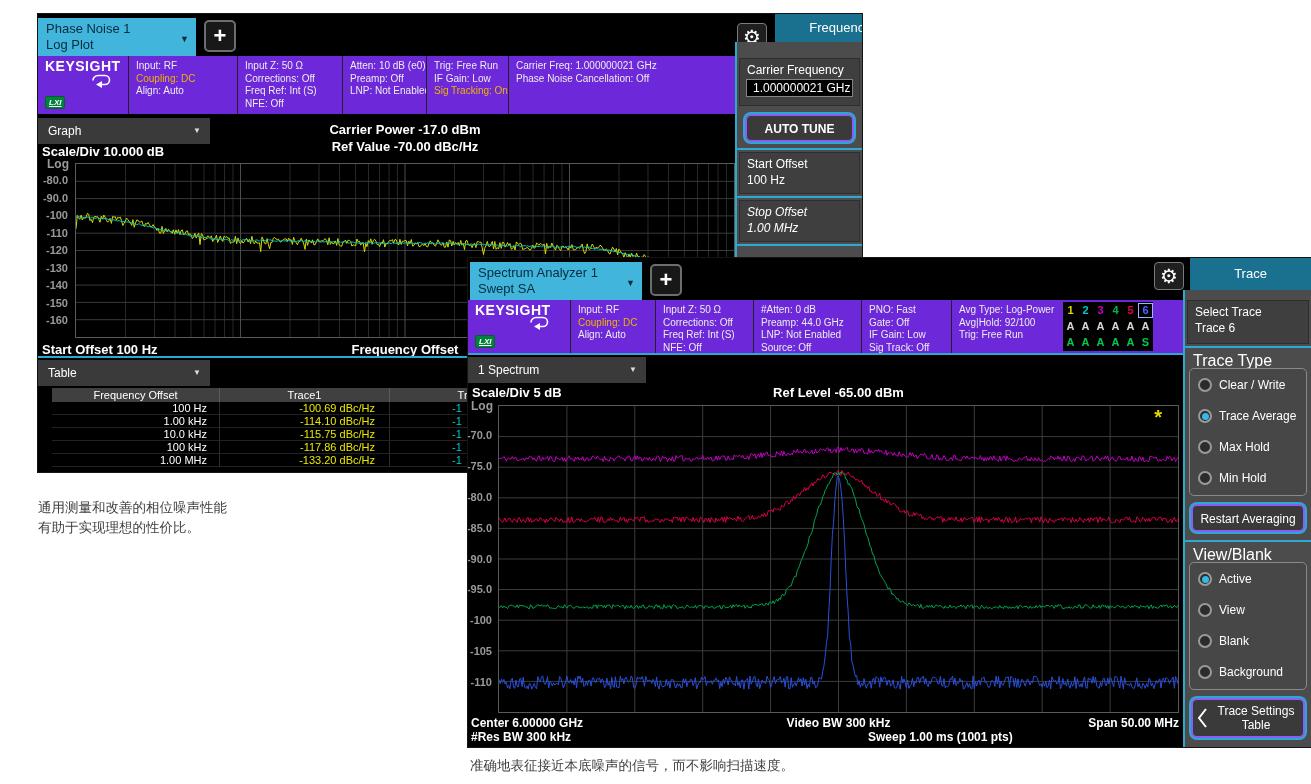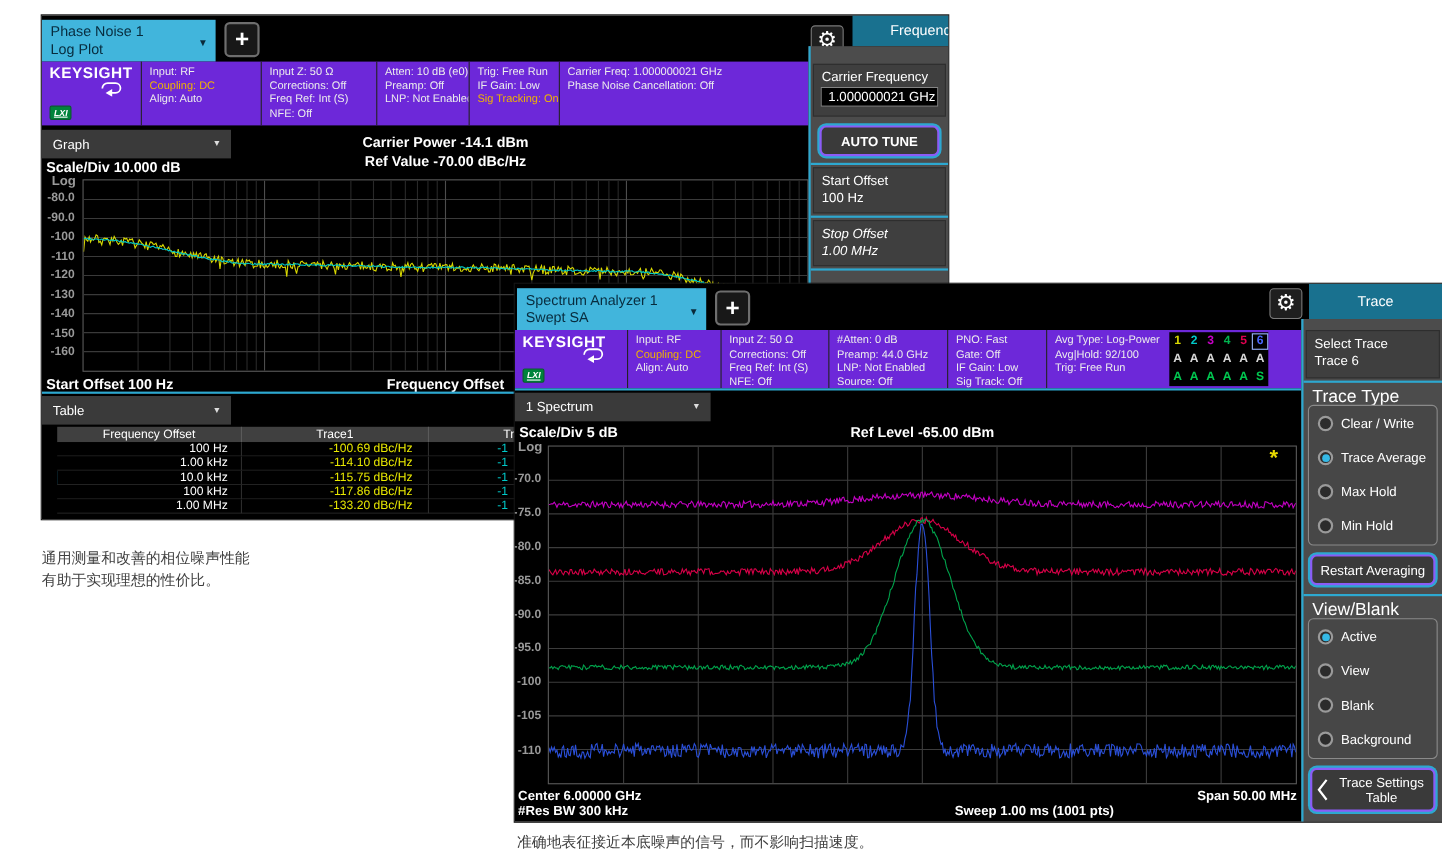--- a/index.html
+++ b/index.html
@@ -111,21 +111,21 @@
       </div>
       <div class="scol" style="left:470px;width:227px;">
         <span>Carrier Freq: 1.000000021 GHz</span>
           <span>Phase Noise Cancellation: Off</span>
       </div>
     </div>
 
     <div class="abs vdrop" style="left:0;top:104px;width:172px;height:26px;">
       <span>Graph</span><span class="caret" style="line-height:26px;">▼</span>
     </div>
-    <div class="abs bld" style="left:37px;top:108px;width:660px;text-align:center;">Carrier Power -14.1 dBm</div>
+    <div class="abs bld" style="left:37px;top:108px;width:660px;text-align:center;">Carrier Power -17.0 dBm</div>
     <div class="abs bld" style="left:37px;top:125px;width:660px;text-align:center;">Ref Value -70.00 dBc/Hz</div>
     <div class="abs bld" style="left:4px;top:130px;">Scale/Div 10.000 dB</div>
     <div class="abs loglbl" style="left:9px;top:143px;">Log</div>
 
     <div class="abs ticks" style="left:0;top:160px;width:34px;height:152px;">
       <span>-80.0</span>
         <span>-90.0</span>
         <span>-100</span>
       <span>-110</span>
         <span>-120</span>
@@ -362,20 +362,21 @@
           <polyline points="0.0,52.6 1.2,52.4 2.4,52.0 3.6,52.1 4.9,50.5 6.1,52.4 7.3,55.2 8.5,52.4 9.7,52.0 10.9,52.9 12.1,52.8 13.3,50.5 14.6,53.1 15.8,51.6 17.0,51.5 18.2,54.7 19.4,54.6 20.6,54.0 21.8,53.3 23.0,53.4 24.2,52.1 25.5,54.9 26.7,52.0 27.9,52.2 29.1,53.1 30.3,50.5 31.5,50.8 32.7,51.0 34.0,53.7 35.2,51.9 36.4,54.2 37.6,55.3 38.8,51.2 40.0,49.7 41.2,53.9 42.4,54.8 43.7,51.1 44.9,53.6 46.1,52.3 47.3,52.2 48.5,50.5 49.7,54.8 50.9,50.5 52.1,50.7 53.3,53.3 54.6,55.5 55.8,55.2 57.0,50.5 58.2,52.6 59.4,52.5 60.6,54.0 61.8,52.6 63.0,51.2 64.3,55.1 65.5,51.8 66.7,55.4 67.9,53.0 69.1,51.8 70.3,49.7 71.5,53.1 72.8,52.8 74.0,53.5 75.2,55.4 76.4,51.2 77.6,53.1 78.8,51.0 80.0,53.9 81.2,52.3 82.4,53.6 83.7,50.5 84.9,54.7 86.1,55.0 87.3,51.8 88.5,51.9 89.7,54.9 90.9,53.4 92.1,53.4 93.4,50.0 94.6,50.5 95.8,51.8 97.0,53.2 98.2,50.1 99.4,52.1 100.6,53.0 101.8,53.8 103.1,52.5 104.3,55.6 105.5,50.3 106.7,53.8 107.9,53.2 109.1,54.9 110.3,55.2 111.6,51.1 112.8,52.4 114.0,52.5 115.2,55.1 116.4,52.3 117.6,51.9 118.8,50.3 120.0,49.8 121.3,52.0 122.5,52.0 123.7,52.2 124.9,52.7 126.1,55.1 127.3,51.7 128.5,51.7 129.7,49.6 130.9,51.3 132.2,54.9 133.4,54.8 134.6,51.7 135.8,49.7 137.0,53.6 138.2,50.0 139.4,53.4 140.7,51.0 141.9,51.7 143.1,55.2 144.3,53.9 145.5,51.6 146.7,52.7 147.9,51.8 149.1,54.3 150.3,51.3 151.6,53.7 152.8,55.1 154.0,52.3 155.2,53.3 156.4,54.6 157.6,50.7 158.8,49.9 160.1,51.1 161.3,55.6 162.5,53.0 163.7,50.4 164.9,52.2 166.1,51.4 167.3,51.8 168.5,55.6 169.8,52.6 171.0,52.6 172.2,54.6 173.4,50.7 174.6,55.2 175.8,55.1 177.0,49.5 178.2,51.8 179.5,51.3 180.7,50.5 181.9,49.9 183.1,49.5 184.3,55.2 185.5,54.5 186.7,51.9 187.9,53.1 189.2,53.0 190.4,52.2 191.6,55.2 192.8,55.1 194.0,52.6 195.2,53.8 196.4,52.9 197.6,51.0 198.9,52.9 200.1,53.3 201.3,51.8 202.5,53.1 203.7,49.3 204.9,53.5 206.1,52.5 207.3,53.7 208.6,51.0 209.8,53.3 211.0,51.7 212.2,51.2 213.4,55.1 214.6,54.3 215.8,54.0 217.0,50.0 218.3,54.2 219.5,49.9 220.7,53.7 221.9,51.0 223.1,49.8 224.3,50.3 225.5,49.8 226.7,54.1 227.9,54.1 229.2,50.0 230.4,53.2 231.6,53.8 232.8,52.3 234.0,53.8 235.2,48.9 236.4,50.4 237.6,49.8 238.9,50.6 240.1,49.5 241.3,49.7 242.5,51.6 243.7,49.2 244.9,52.4 246.1,52.5 247.4,52.8 248.6,49.8 249.8,53.5 251.0,50.0 252.2,47.4 253.4,48.0 254.6,50.0 255.8,47.7 257.1,52.6 258.3,49.7 259.5,48.1 260.7,51.2 261.9,46.6 263.1,51.7 264.3,47.0 265.5,49.4 266.8,46.5 268.0,46.0 269.2,49.6 270.4,49.0 271.6,49.1 272.8,51.1 274.0,50.4 275.2,50.9 276.4,50.8 277.7,45.5 278.9,47.7 280.1,47.5 281.3,49.4 282.5,45.0 283.7,50.2 284.9,45.4 286.2,48.7 287.4,49.9 288.6,47.5 289.8,47.7 291.0,49.1 292.2,47.5 293.4,48.9 294.6,44.1 295.9,45.9 297.1,46.6 298.3,43.2 299.5,47.0 300.7,45.6 301.9,45.6 303.1,47.3 304.3,45.7 305.6,42.9 306.8,46.7 308.0,45.5 309.2,45.9 310.4,47.5 311.6,46.7 312.8,44.2 314.0,47.9 315.3,47.4 316.5,43.3 317.7,46.8 318.9,46.4 320.1,45.0 321.3,42.8 322.5,43.9 323.7,43.8 324.9,43.3 326.2,45.1 327.4,42.7 328.6,41.7 329.8,45.2 331.0,42.9 332.2,46.7 333.4,46.4 334.6,44.0 335.9,43.0 337.1,46.5 338.3,41.5 339.5,41.5 340.7,46.3 341.9,41.6 343.1,44.8 344.3,42.8 345.6,43.7 346.8,42.4 348.0,41.3 349.2,44.5 350.4,45.9 351.6,45.4 352.8,43.0 354.1,43.1 355.3,47.2 356.5,43.1 357.7,46.8 358.9,45.0 360.1,43.1 361.3,45.2 362.5,42.1 363.8,43.4 365.0,47.3 366.2,47.5 367.4,47.1 368.6,48.2 369.8,42.6 371.0,46.9 372.2,44.6 373.5,46.9 374.7,46.8 375.9,44.5 377.1,44.3 378.3,45.3 379.5,43.2 380.7,45.9 381.9,44.4 383.1,46.1 384.4,47.2 385.6,48.0 386.8,44.3 388.0,49.3 389.2,46.7 390.4,47.5 391.6,46.2 392.8,47.2 394.1,49.4 395.3,46.5 396.5,49.0 397.7,49.0 398.9,50.4 400.1,45.7 401.3,48.8 402.6,50.7 403.8,47.9 405.0,48.8 406.2,50.4 407.4,51.4 408.6,51.5 409.8,49.6 411.0,46.5 412.3,49.6 413.5,46.8 414.7,50.3 415.9,50.4 417.1,48.9 418.3,52.7 419.5,50.5 420.7,49.5 421.9,48.1 423.2,48.7 424.4,49.3 425.6,47.4 426.8,49.5 428.0,52.4 429.2,53.0 430.4,52.8 431.6,52.3 432.9,48.5 434.1,52.9 435.3,53.1 436.5,53.5 437.7,48.9 438.9,49.5 440.1,54.0 441.4,51.9 442.6,54.2 443.8,52.9 445.0,49.5 446.2,51.6 447.4,54.5 448.6,54.3 449.8,54.4 451.0,52.3 452.3,51.6 453.5,54.6 454.7,49.5 455.9,49.2 457.1,53.4 458.3,52.8 459.5,54.3 460.8,54.0 462.0,54.8 463.2,52.5 464.4,50.4 465.6,50.4 466.8,52.7 468.0,49.9 469.2,52.3 470.5,53.3 471.7,51.5 472.9,51.3 474.1,51.2 475.3,52.9 476.5,51.0 477.7,52.5 478.9,52.9 480.1,52.8 481.4,49.5 482.6,53.5 483.8,51.6 485.0,55.1 486.2,51.6 487.4,54.7 488.6,51.6 489.8,54.1 491.1,50.6 492.3,51.1 493.5,54.3 494.7,49.7 495.9,53.0 497.1,53.4 498.3,54.3 499.5,55.5 500.8,50.2 502.0,54.8 503.2,52.5 504.4,50.4 505.6,50.2 506.8,54.7 508.0,50.1 509.3,53.2 510.5,52.2 511.7,53.5 512.9,53.5 514.1,55.1 515.3,55.5 516.5,54.0 517.7,55.3 519.0,53.8 520.2,51.9 521.4,52.8 522.6,54.2 523.8,52.5 525.0,51.8 526.2,51.0 527.4,50.0 528.6,54.5 529.9,53.0 531.1,55.0 532.3,51.4 533.5,53.8 534.7,54.7 535.9,51.8 537.1,54.1 538.4,54.7 539.6,51.6 540.8,54.5 542.0,54.2 543.2,54.3 544.4,55.6 545.6,55.1 546.8,55.3 548.0,53.7 549.3,52.5 550.5,53.7 551.7,49.8 552.9,51.3 554.1,51.3 555.3,53.9 556.5,51.6 557.8,53.1 559.0,50.2 560.2,53.3 561.4,51.0 562.6,54.6 563.8,54.2 565.0,50.0 566.2,53.9 567.5,55.3 568.7,50.4 569.9,50.4 571.1,54.1 572.3,55.7 573.5,54.8 574.7,52.7 575.9,55.4 577.1,51.6 578.4,51.4 579.6,51.6 580.8,52.5 582.0,54.4 583.2,50.0 584.4,49.8 585.6,51.7 586.9,55.0 588.1,53.7 589.3,53.8 590.5,52.6 591.7,50.8 592.9,49.9 594.1,55.3 595.3,54.0 596.5,53.3 597.8,49.9 599.0,52.0 600.2,52.8 601.4,54.8 602.6,51.8 603.8,52.2 605.0,53.2 606.3,50.2 607.5,52.9 608.7,49.9 609.9,54.8 611.1,54.2 612.3,52.0 613.5,50.8 614.7,53.7 615.9,54.0 617.2,55.4 618.4,53.6 619.6,50.6 620.8,50.2 622.0,53.9 623.2,53.0 624.4,53.0 625.6,53.3 626.9,53.2 628.1,51.2 629.3,55.0 630.5,53.7 631.7,54.3 632.9,49.9 634.1,54.7 635.4,55.6 636.6,52.2 637.8,54.3 639.0,55.7 640.2,50.6 641.4,51.5 642.6,54.7 643.8,51.1 645.0,55.7 646.3,55.3 647.5,54.6 648.7,55.4 649.9,55.6 651.1,50.0 652.3,50.4 653.5,50.9 654.8,51.7 656.0,52.0 657.2,51.0 658.4,54.1 659.6,55.4 660.8,53.3 662.0,55.0 663.2,54.0 664.5,53.2 665.7,54.0 666.9,54.9 668.1,50.4 669.3,52.8 670.5,50.3 671.7,51.3 672.9,54.8 674.1,52.5 675.4,51.6 676.6,55.6 677.8,53.3 679.0,51.4" fill="none" stroke="#c400c4" stroke-width="1"></polyline>
           <polyline points="0.0,111.7 1.2,113.6 2.4,115.4 3.6,116.5 4.9,114.1 6.1,112.0 7.3,116.0 8.5,114.2 9.7,112.1 10.9,112.3 12.1,115.2 13.3,116.5 14.6,113.4 15.8,113.5 17.0,114.3 18.2,116.4 19.4,111.8 20.6,111.8 21.8,115.6 23.0,115.6 24.2,113.4 25.5,115.5 26.7,116.4 27.9,112.1 29.1,111.5 30.3,116.0 31.5,112.2 32.7,116.2 34.0,114.9 35.2,115.1 36.4,113.0 37.6,112.7 38.8,115.2 40.0,114.5 41.2,111.4 42.4,113.0 43.7,114.4 44.9,113.7 46.1,116.7 47.3,112.9 48.5,116.0 49.7,114.0 50.9,113.2 52.1,111.6 53.3,113.3 54.6,114.8 55.8,115.5 57.0,111.4 58.2,113.2 59.4,113.4 60.6,115.8 61.8,112.8 63.0,113.8 64.3,116.8 65.5,115.2 66.7,115.8 67.9,116.6 69.1,111.4 70.3,116.6 71.5,116.0 72.8,110.9 74.0,116.1 75.2,116.3 76.4,115.3 77.6,112.8 78.8,113.7 80.0,113.0 81.2,115.4 82.4,112.6 83.7,114.9 84.9,115.5 86.1,115.4 87.3,116.2 88.5,114.8 89.7,114.5 90.9,113.3 92.1,112.6 93.4,112.8 94.6,113.1 95.8,111.3 97.0,114.1 98.2,115.7 99.4,111.1 100.6,116.3 101.8,111.1 103.1,111.2 104.3,116.5 105.5,116.2 106.7,116.1 107.9,115.3 109.1,112.9 110.3,114.9 111.6,111.6 112.8,114.4 114.0,112.5 115.2,113.7 116.4,114.6 117.6,114.3 118.8,116.1 120.0,115.5 121.3,111.2 122.5,114.5 123.7,112.5 124.9,111.3 126.1,115.7 127.3,113.4 128.5,116.7 129.7,112.9 130.9,113.5 132.2,112.7 133.4,114.3 134.6,115.1 135.8,111.0 137.0,112.6 138.2,111.1 139.4,112.6 140.7,115.4 141.9,111.3 143.1,111.6 144.3,111.3 145.5,110.9 146.7,116.2 147.9,113.8 149.1,116.1 150.3,115.9 151.6,115.1 152.8,115.3 154.0,115.0 155.2,114.6 156.4,113.0 157.6,113.5 158.8,113.0 160.1,114.8 161.3,116.5 162.5,113.1 163.7,115.3 164.9,115.2 166.1,112.6 167.3,113.3 168.5,112.7 169.8,114.5 171.0,114.6 172.2,113.5 173.4,116.7 174.6,111.4 175.8,111.1 177.0,111.9 178.2,111.4 179.5,114.5 180.7,111.5 181.9,115.8 183.1,111.6 184.3,111.3 185.5,115.8 186.7,111.3 187.9,111.2 189.2,112.9 190.4,114.0 191.6,113.1 192.8,115.5 194.0,111.3 195.2,115.5 196.4,113.2 197.6,112.8 198.9,115.6 200.1,116.2 201.3,110.9 202.5,112.8 203.7,113.5 204.9,116.4 206.1,112.5 207.3,112.6 208.6,115.4 209.8,112.0 211.0,116.5 212.2,111.5 213.4,113.6 214.6,114.8 215.8,116.5 217.0,112.0 218.3,115.2 219.5,113.2 220.7,114.9 221.9,113.1 223.1,111.3 224.3,115.8 225.5,110.9 226.7,116.4 227.9,110.6 229.2,113.2 230.4,111.8 231.6,112.4 232.8,112.5 234.0,114.0 235.2,112.1 236.4,113.3 237.6,115.2 238.9,110.1 240.1,113.3 241.3,111.4 242.5,115.0 243.7,115.7 244.9,114.7 246.1,112.7 247.4,111.3 248.6,110.3 249.8,109.7 251.0,113.5 252.2,112.2 253.4,109.2 254.6,113.1 255.8,112.7 257.1,112.1 258.3,112.1 259.5,110.1 260.7,111.2 261.9,110.7 263.1,108.2 264.3,110.5 265.5,106.9 266.8,110.3 268.0,109.6 269.2,104.7 270.4,104.8 271.6,105.3 272.8,103.7 274.0,106.2 275.2,101.9 276.4,103.0 277.7,103.6 278.9,102.5 280.1,104.0 281.3,103.9 282.5,99.3 283.7,100.1 284.9,100.8 286.2,96.5 287.4,95.5 288.6,95.2 289.8,98.2 291.0,96.9 292.2,93.5 293.4,95.1 294.6,90.3 295.9,93.0 297.1,91.3 298.3,88.3 299.5,87.8 300.7,89.7 301.9,86.2 303.1,85.6 304.3,85.3 305.6,81.3 306.8,84.8 308.0,82.1 309.2,83.8 310.4,79.8 311.6,79.2 312.8,76.8 314.0,80.0 315.3,76.0 316.5,76.5 317.7,74.9 318.9,72.3 320.1,74.2 321.3,73.7 322.5,72.1 323.7,68.8 324.9,69.8 326.2,72.2 327.4,71.1 328.6,68.7 329.8,66.7 331.0,66.3 332.2,66.8 333.4,67.5 334.6,67.3 335.9,69.1 337.1,69.5 338.3,65.1 339.5,64.6 340.7,69.3 341.9,69.8 343.1,64.5 344.3,68.0 345.6,67.1 346.8,68.9 348.0,67.9 349.2,66.2 350.4,68.7 351.6,69.8 352.8,71.3 354.1,70.1 355.3,72.1 356.5,74.1 357.7,73.6 358.9,73.6 360.1,75.7 361.3,75.7 362.5,74.1 363.8,78.0 365.0,77.9 366.2,80.8 367.4,79.7 368.6,82.3 369.8,80.4 371.0,85.2 372.2,85.1 373.5,87.0 374.7,87.3 375.9,85.8 377.1,87.6 378.3,90.5 379.5,89.3 380.7,87.3 381.9,93.6 383.1,93.7 384.4,93.6 385.6,96.0 386.8,92.9 388.0,97.0 389.2,94.7 390.4,95.7 391.6,99.0 392.8,98.4 394.1,97.3 395.3,97.5 396.5,98.8 397.7,101.2 398.9,101.0 400.1,104.2 401.3,106.1 402.6,105.7 403.8,105.9 405.0,104.3 406.2,107.4 407.4,105.4 408.6,104.8 409.8,109.7 411.0,110.3 412.3,108.8 413.5,110.3 414.7,106.7 415.9,109.6 417.1,107.0 418.3,107.7 419.5,109.2 420.7,109.1 421.9,108.3 423.2,112.8 424.4,110.8 425.6,113.4 426.8,112.5 428.0,113.8 429.2,112.5 430.4,111.0 431.6,110.9 432.9,113.5 434.1,112.1 435.3,114.4 436.5,112.3 437.7,111.1 438.9,110.9 440.1,112.3 441.4,110.3 442.6,111.0 443.8,116.3 445.0,112.2 446.2,115.2 447.4,114.1 448.6,114.3 449.8,111.5 451.0,114.0 452.3,111.4 453.5,112.9 454.7,114.1 455.9,114.4 457.1,110.8 458.3,114.6 459.5,114.6 460.8,115.2 462.0,111.9 463.2,116.1 464.4,113.2 465.6,111.2 466.8,113.4 468.0,113.9 469.2,112.6 470.5,112.7 471.7,112.2 472.9,110.9 474.1,112.9 475.3,116.7 476.5,113.7 477.7,111.3 478.9,116.0 480.1,110.8 481.4,116.7 482.6,111.1 483.8,113.8 485.0,114.6 486.2,113.3 487.4,113.4 488.6,113.2 489.8,116.4 491.1,113.3 492.3,113.4 493.5,112.8 494.7,111.3 495.9,114.4 497.1,112.1 498.3,114.6 499.5,111.3 500.8,113.8 502.0,115.6 503.2,113.3 504.4,116.7 505.6,114.8 506.8,111.4 508.0,111.9 509.3,116.5 510.5,111.6 511.7,114.3 512.9,116.9 514.1,115.6 515.3,115.0 516.5,111.1 517.7,116.7 519.0,115.1 520.2,114.8 521.4,112.3 522.6,113.7 523.8,112.9 525.0,113.7 526.2,112.3 527.4,112.5 528.6,113.1 529.9,112.0 531.1,112.1 532.3,116.8 533.5,112.1 534.7,112.1 535.9,111.5 537.1,114.1 538.4,111.2 539.6,113.1 540.8,116.2 542.0,110.8 543.2,113.4 544.4,116.8 545.6,113.8 546.8,112.6 548.0,115.9 549.3,116.8 550.5,112.2 551.7,114.1 552.9,115.3 554.1,114.4 555.3,116.5 556.5,113.9 557.8,114.4 559.0,113.1 560.2,113.9 561.4,112.6 562.6,111.9 563.8,115.1 565.0,112.2 566.2,111.7 567.5,113.2 568.7,114.1 569.9,112.3 571.1,113.6 572.3,116.7 573.5,111.5 574.7,115.1 575.9,115.7 577.1,113.2 578.4,115.5 579.6,115.1 580.8,111.5 582.0,113.7 583.2,114.5 584.4,116.5 585.6,112.7 586.9,114.4 588.1,114.2 589.3,112.0 590.5,116.4 591.7,111.8 592.9,112.8 594.1,114.7 595.3,112.0 596.5,112.2 597.8,111.5 599.0,116.6 600.2,112.8 601.4,110.9 602.6,115.6 603.8,112.5 605.0,113.6 606.3,114.0 607.5,114.7 608.7,114.0 609.9,110.9 611.1,115.4 612.3,116.4 613.5,116.8 614.7,116.0 615.9,116.7 617.2,113.3 618.4,114.2 619.6,114.6 620.8,116.6 622.0,113.2 623.2,113.9 624.4,113.9 625.6,113.2 626.9,111.1 628.1,111.3 629.3,114.0 630.5,111.2 631.7,115.3 632.9,116.2 634.1,115.0 635.4,115.0 636.6,116.7 637.8,110.8 639.0,111.7 640.2,113.9 641.4,116.2 642.6,114.5 643.8,111.3 645.0,112.5 646.3,115.5 647.5,112.7 648.7,115.1 649.9,112.3 651.1,115.6 652.3,113.2 653.5,111.6 654.8,111.6 656.0,111.8 657.2,114.3 658.4,114.0 659.6,112.0 660.8,110.8 662.0,111.5 663.2,114.8 664.5,112.0 665.7,112.6 666.9,112.5 668.1,116.2 669.3,116.5 670.5,114.5 671.7,113.2 672.9,116.7 674.1,113.6 675.4,111.3 676.6,115.2 677.8,115.8 679.0,112.9" fill="none" stroke="#d80048" stroke-width="1"></polyline>
           <polyline points="0.0,201.0 1.2,201.2 2.4,199.8 3.6,202.0 4.9,200.1 6.1,201.2 7.3,201.3 8.5,202.6 9.7,200.2 10.9,199.4 12.1,199.0 13.3,199.7 14.6,199.7 15.8,201.2 17.0,201.0 18.2,198.8 19.4,202.1 20.6,199.2 21.8,199.6 23.0,199.5 24.2,200.1 25.5,199.9 26.7,201.2 27.9,200.6 29.1,202.3 30.3,202.8 31.5,198.6 32.7,199.9 34.0,202.6 35.2,201.5 36.4,201.2 37.6,199.2 38.8,199.0 40.0,199.1 41.2,200.1 42.4,198.6 43.7,200.5 44.9,199.6 46.1,199.8 47.3,200.4 48.5,198.6 49.7,200.2 50.9,202.4 52.1,201.7 53.3,202.3 54.6,202.3 55.8,202.5 57.0,202.6 58.2,201.0 59.4,199.4 60.6,201.1 61.8,201.1 63.0,200.9 64.3,202.2 65.5,198.7 66.7,200.5 67.9,202.2 69.1,200.0 70.3,199.7 71.5,199.0 72.8,200.6 74.0,201.9 75.2,202.4 76.4,200.9 77.6,200.7 78.8,200.0 80.0,201.9 81.2,201.7 82.4,201.2 83.7,201.8 84.9,200.7 86.1,202.2 87.3,200.9 88.5,200.8 89.7,202.6 90.9,201.3 92.1,202.0 93.4,202.3 94.6,199.0 95.8,200.2 97.0,198.8 98.2,202.4 99.4,198.9 100.6,199.9 101.8,199.5 103.1,199.5 104.3,201.6 105.5,199.2 106.7,201.9 107.9,199.1 109.1,199.2 110.3,199.0 111.6,200.8 112.8,202.6 114.0,198.6 115.2,200.1 116.4,200.2 117.6,199.7 118.8,199.1 120.0,200.0 121.3,201.1 122.5,200.2 123.7,198.9 124.9,200.8 126.1,202.8 127.3,199.4 128.5,201.6 129.7,200.6 130.9,201.9 132.2,199.3 133.4,201.9 134.6,202.3 135.8,201.5 137.0,199.7 138.2,199.7 139.4,202.5 140.7,200.1 141.9,201.8 143.1,199.7 144.3,198.9 145.5,202.0 146.7,202.1 147.9,202.1 149.1,201.3 150.3,199.5 151.6,201.0 152.8,200.0 154.0,201.6 155.2,202.6 156.4,199.2 157.6,198.7 158.8,201.3 160.1,199.5 161.3,202.3 162.5,201.9 163.7,202.9 164.9,198.6 166.1,201.3 167.3,202.2 168.5,199.8 169.8,200.5 171.0,199.7 172.2,202.7 173.4,199.4 174.6,198.7 175.8,199.6 177.0,200.0 178.2,202.6 179.5,202.2 180.7,201.0 181.9,201.9 183.1,200.5 184.3,202.0 185.5,202.3 186.7,201.3 187.9,199.2 189.2,199.8 190.4,201.4 191.6,201.7 192.8,200.7 194.0,201.4 195.2,201.4 196.4,199.3 197.6,202.3 198.9,200.4 200.1,199.8 201.3,199.4 202.5,199.9 203.7,200.4 204.9,202.6 206.1,199.8 207.3,200.1 208.6,200.3 209.8,201.9 211.0,200.9 212.2,200.9 213.4,200.3 214.6,202.3 215.8,202.1 217.0,201.5 218.3,200.5 219.5,201.0 220.7,199.3 221.9,202.6 223.1,202.4 224.3,199.0 225.5,200.4 226.7,201.9 227.9,201.2 229.2,201.7 230.4,200.5 231.6,199.6 232.8,202.2 234.0,198.7 235.2,200.8 236.4,199.1 237.6,198.7 238.9,201.0 240.1,198.9 241.3,200.2 242.5,200.5 243.7,200.2 244.9,198.9 246.1,202.3 247.4,200.2 248.6,199.6 249.8,201.8 251.0,201.0 252.2,202.0 253.4,198.8 254.6,199.1 255.8,198.4 257.1,198.8 258.3,198.7 259.5,200.0 260.7,198.2 261.9,198.7 263.1,197.4 264.3,199.5 265.5,199.7 266.8,197.2 268.0,197.7 269.2,199.2 270.4,196.0 271.6,196.4 272.8,197.5 274.0,194.8 275.2,197.7 276.4,195.4 277.7,193.3 278.9,195.2 280.1,192.1 281.3,193.6 282.5,189.6 283.7,188.0 284.9,189.8 286.2,188.1 287.4,183.5 288.6,182.0 289.8,180.9 291.0,180.1 292.2,179.9 293.4,175.8 294.6,172.3 295.9,170.2 297.1,170.5 298.3,164.2 299.5,162.3 300.7,159.2 301.9,155.1 303.1,152.5 304.3,149.9 305.6,145.4 306.8,143.8 308.0,140.7 309.2,137.1 310.4,130.1 311.6,129.2 312.8,126.3 314.0,122.6 315.3,114.9 316.5,111.6 317.7,108.4 318.9,103.0 320.1,99.7 321.3,99.2 322.5,95.8 323.7,90.7 324.9,88.8 326.2,84.0 327.4,82.9 328.6,78.7 329.8,78.3 331.0,75.5 332.2,72.5 333.4,71.8 334.6,67.3 335.9,66.9 337.1,67.1 338.3,69.0 339.5,66.3 340.7,68.6 341.9,65.8 343.1,66.4 344.3,67.7 345.6,68.6 346.8,73.1 348.0,73.7 349.2,78.4 350.4,77.7 351.6,80.5 352.8,82.3 354.1,86.3 355.3,90.5 356.5,93.2 357.7,99.5 358.9,102.1 360.1,103.0 361.3,109.2 362.5,112.6 363.8,115.3 365.0,118.6 366.2,123.4 367.4,128.9 368.6,130.7 369.8,134.8 371.0,140.0 372.2,141.7 373.5,148.3 374.7,148.5 375.9,154.3 377.1,158.1 378.3,160.2 379.5,163.7 380.7,167.7 381.9,169.2 383.1,171.4 384.4,173.5 385.6,175.6 386.8,177.5 388.0,180.6 389.2,183.0 390.4,181.6 391.6,183.8 392.8,188.2 394.1,188.0 395.3,189.4 396.5,190.6 397.7,193.2 398.9,192.4 400.1,194.9 401.3,195.6 402.6,195.8 403.8,194.8 405.0,196.8 406.2,197.3 407.4,198.5 408.6,199.5 409.8,197.1 411.0,197.6 412.3,199.5 413.5,199.0 414.7,198.6 415.9,200.0 417.1,199.6 418.3,198.4 419.5,199.0 420.7,201.8 421.9,198.3 423.2,202.2 424.4,202.3 425.6,201.4 426.8,200.9 428.0,199.4 429.2,201.4 430.4,199.5 431.6,201.2 432.9,199.2 434.1,201.8 435.3,201.5 436.5,199.3 437.7,199.1 438.9,200.1 440.1,200.0 441.4,199.3 442.6,201.0 443.8,201.4 445.0,202.4 446.2,200.0 447.4,201.6 448.6,201.8 449.8,201.6 451.0,198.9 452.3,201.4 453.5,201.3 454.7,199.9 455.9,201.4 457.1,202.5 458.3,200.7 459.5,200.1 460.8,200.5 462.0,198.8 463.2,200.9 464.4,199.6 465.6,200.4 466.8,202.8 468.0,199.8 469.2,199.3 470.5,200.9 471.7,199.8 472.9,198.6 474.1,202.4 475.3,200.3 476.5,200.7 477.7,200.1 478.9,200.8 480.1,202.8 481.4,202.2 482.6,199.1 483.8,200.6 485.0,202.5 486.2,201.7 487.4,200.5 488.6,202.4 489.8,202.0 491.1,201.4 492.3,202.8 493.5,202.3 494.7,201.2 495.9,201.7 497.1,200.5 498.3,201.8 499.5,202.1 500.8,199.4 502.0,201.7 503.2,201.3 504.4,202.6 505.6,200.1 506.8,201.1 508.0,200.4 509.3,202.5 510.5,200.6 511.7,202.4 512.9,201.7 514.1,201.3 515.3,202.1 516.5,201.7 517.7,199.7 519.0,202.9 520.2,199.8 521.4,199.4 522.6,200.4 523.8,201.6 525.0,200.3 526.2,200.7 527.4,200.0 528.6,201.8 529.9,202.3 531.1,200.2 532.3,202.0 533.5,201.8 534.7,201.2 535.9,202.0 537.1,199.4 538.4,201.7 539.6,200.8 540.8,199.1 542.0,201.6 543.2,200.1 544.4,200.0 545.6,201.3 546.8,199.5 548.0,199.6 549.3,199.3 550.5,200.6 551.7,200.1 552.9,199.3 554.1,200.4 555.3,202.4 556.5,199.0 557.8,200.8 559.0,198.6 560.2,199.5 561.4,198.7 562.6,200.5 563.8,202.8 565.0,202.2 566.2,202.1 567.5,201.0 568.7,202.3 569.9,200.5 571.1,202.3 572.3,201.3 573.5,202.3 574.7,201.9 575.9,200.0 577.1,201.3 578.4,201.7 579.6,198.9 580.8,198.9 582.0,202.4 583.2,201.7 584.4,201.9 585.6,199.1 586.9,198.7 588.1,199.4 589.3,200.4 590.5,201.9 591.7,202.1 592.9,201.9 594.1,198.7 595.3,201.2 596.5,200.6 597.8,202.0 599.0,201.4 600.2,199.3 601.4,202.4 602.6,199.3 603.8,198.8 605.0,200.7 606.3,199.3 607.5,202.1 608.7,199.7 609.9,202.7 611.1,199.6 612.3,201.3 613.5,200.2 614.7,201.7 615.9,201.7 617.2,200.5 618.4,199.5 619.6,199.5 620.8,200.9 622.0,201.2 623.2,200.4 624.4,200.2 625.6,202.1 626.9,201.8 628.1,200.7 629.3,199.2 630.5,200.5 631.7,201.9 632.9,199.8 634.1,201.4 635.4,199.6 636.6,199.9 637.8,200.8 639.0,200.7 640.2,202.4 641.4,199.5 642.6,200.4 643.8,200.6 645.0,200.3 646.3,201.5 647.5,199.9 648.7,199.6 649.9,202.8 651.1,200.3 652.3,198.8 653.5,202.4 654.8,200.2 656.0,201.5 657.2,201.4 658.4,202.3 659.6,202.0 660.8,200.1 662.0,199.0 663.2,201.1 664.5,198.8 665.7,200.3 666.9,199.0 668.1,199.2 669.3,201.8 670.5,200.7 671.7,199.9 672.9,202.2 674.1,201.0 675.4,199.3 676.6,201.0 677.8,201.5 679.0,199.3" fill="none" stroke="#00a44c" stroke-width="1"></polyline>
           <polyline points="0.0,273.8 1.2,277.8 2.4,273.2 3.6,276.4 4.9,273.3 6.1,278.0 7.3,276.0 8.5,282.1 9.7,279.5 10.9,282.8 12.1,273.9 13.3,272.1 14.6,281.4 15.8,282.3 17.0,274.1 18.2,280.4 19.4,281.0 20.6,273.1 21.8,272.3 23.0,280.6 24.2,271.1 25.5,281.2 26.7,282.2 27.9,279.8 29.1,283.1 30.3,277.6 31.5,277.9 32.7,283.2 34.0,280.5 35.2,277.3 36.4,281.4 37.6,282.8 38.8,270.6 40.0,274.5 41.2,276.0 42.4,271.0 43.7,270.0 44.9,276.5 46.1,278.4 47.3,276.2 48.5,270.5 49.7,281.9 50.9,275.7 52.1,276.6 53.3,280.0 54.6,276.9 55.8,279.1 57.0,277.3 58.2,277.7 59.4,278.7 60.6,270.5 61.8,272.3 63.0,276.0 64.3,281.9 65.5,279.0 66.7,275.6 67.9,270.3 69.1,276.1 70.3,276.7 71.5,273.5 72.8,277.2 74.0,274.7 75.2,279.0 76.4,272.0 77.6,281.8 78.8,270.1 80.0,272.8 81.2,270.0 82.4,276.9 83.7,272.1 84.9,280.5 86.1,279.3 87.3,274.9 88.5,279.4 89.7,274.5 90.9,274.3 92.1,280.1 93.4,272.2 94.6,271.9 95.8,275.8 97.0,276.6 98.2,272.3 99.4,273.2 100.6,272.0 101.8,276.9 103.1,272.9 104.3,275.0 105.5,281.6 106.7,280.5 107.9,272.1 109.1,279.2 110.3,276.2 111.6,282.9 112.8,271.4 114.0,280.1 115.2,281.5 116.4,270.7 117.6,281.1 118.8,281.2 120.0,281.7 121.3,270.2 122.5,274.7 123.7,272.5 124.9,277.9 126.1,272.0 127.3,271.3 128.5,275.1 129.7,276.1 130.9,275.0 132.2,270.0 133.4,272.1 134.6,281.4 135.8,282.4 137.0,279.2 138.2,270.9 139.4,273.2 140.7,271.4 141.9,273.3 143.1,270.5 144.3,274.0 145.5,280.3 146.7,270.5 147.9,274.2 149.1,274.8 150.3,274.3 151.6,274.2 152.8,277.4 154.0,273.3 155.2,275.4 156.4,280.4 157.6,270.9 158.8,279.5 160.1,283.0 161.3,274.5 162.5,279.0 163.7,281.0 164.9,280.4 166.1,279.8 167.3,273.4 168.5,279.4 169.8,275.7 171.0,282.2 172.2,273.7 173.4,273.7 174.6,274.2 175.8,280.0 177.0,282.1 178.2,277.3 179.5,280.3 180.7,277.9 181.9,281.8 183.1,281.9 184.3,272.6 185.5,277.2 186.7,272.8 187.9,280.7 189.2,275.6 190.4,276.2 191.6,273.2 192.8,273.8 194.0,279.6 195.2,276.8 196.4,271.6 197.6,283.0 198.9,279.1 200.1,276.3 201.3,276.5 202.5,271.0 203.7,273.9 204.9,272.4 206.1,270.6 207.3,279.5 208.6,275.0 209.8,275.9 211.0,276.5 212.2,274.7 213.4,278.3 214.6,274.5 215.8,274.2 217.0,271.9 218.3,275.2 219.5,273.8 220.7,282.6 221.9,276.1 223.1,280.6 224.3,273.2 225.5,277.6 226.7,271.2 227.9,273.1 229.2,279.0 230.4,270.8 231.6,273.1 232.8,275.9 234.0,278.2 235.2,277.6 236.4,280.0 237.6,270.4 238.9,279.6 240.1,276.1 241.3,282.0 242.5,274.2 243.7,273.9 244.9,283.2 246.1,274.8 247.4,273.8 248.6,272.1 249.8,283.2 251.0,270.0 252.2,278.2 253.4,275.8 254.6,271.4 255.8,270.2 257.1,278.1 258.3,280.9 259.5,272.9 260.7,282.7 261.9,278.2 263.1,274.2 264.3,276.9 265.5,275.9 266.8,277.7 268.0,270.2 269.2,273.3 270.4,274.5 271.6,281.6 272.8,277.8 274.0,273.8 275.2,270.6 276.4,277.6 277.7,273.9 278.9,273.5 280.1,273.3 281.3,270.5 282.5,276.8 283.7,276.2 284.9,272.3 286.2,281.1 287.4,270.6 288.6,270.9 289.8,282.9 291.0,282.6 292.2,271.7 293.4,281.3 294.6,278.8 295.9,276.4 297.1,280.0 298.3,276.3 299.5,271.7 300.7,275.9 301.9,272.7 303.1,280.1 304.3,271.8 305.6,278.8 306.8,273.2 308.0,282.6 309.2,278.1 310.4,281.2 311.6,271.6 312.8,271.0 314.0,278.2 315.3,275.0 316.5,281.9 317.7,281.1 318.9,278.0 320.1,271.3 321.3,272.6 322.5,273.0 323.7,265.3 324.9,260.4 326.2,250.1 327.4,237.4 328.6,230.4 329.8,205.9 331.0,184.8 332.2,153.5 333.4,128.6 334.6,116.2 335.9,93.6 337.1,81.1 338.3,70.5 339.5,70.7 340.7,74.6 341.9,82.2 343.1,94.5 344.3,111.9 345.6,136.3 346.8,164.5 348.0,189.8 349.2,205.6 350.4,231.9 351.6,236.7 352.8,255.1 354.1,259.4 355.3,266.0 356.5,270.8 357.7,269.5 358.9,278.9 360.1,274.6 361.3,281.3 362.5,277.2 363.8,279.8 365.0,272.6 366.2,278.9 367.4,282.3 368.6,278.1 369.8,278.0 371.0,275.0 372.2,282.3 373.5,274.1 374.7,272.0 375.9,278.2 377.1,270.7 378.3,271.9 379.5,272.5 380.7,281.2 381.9,270.8 383.1,276.0 384.4,271.9 385.6,271.0 386.8,273.4 388.0,279.3 389.2,274.3 390.4,274.3 391.6,280.2 392.8,278.7 394.1,273.8 395.3,281.6 396.5,282.1 397.7,281.8 398.9,275.7 400.1,278.8 401.3,283.3 402.6,270.3 403.8,277.1 405.0,273.0 406.2,276.5 407.4,281.4 408.6,273.9 409.8,282.4 411.0,279.9 412.3,278.4 413.5,272.0 414.7,280.8 415.9,275.8 417.1,276.9 418.3,271.2 419.5,271.7 420.7,277.2 421.9,272.1 423.2,272.1 424.4,270.1 425.6,278.1 426.8,272.4 428.0,278.4 429.2,280.7 430.4,275.4 431.6,278.0 432.9,272.9 434.1,270.9 435.3,271.4 436.5,271.8 437.7,273.3 438.9,277.9 440.1,277.7 441.4,270.4 442.6,279.0 443.8,280.4 445.0,272.5 446.2,281.8 447.4,280.1 448.6,280.9 449.8,279.4 451.0,272.7 452.3,273.5 453.5,270.0 454.7,278.5 455.9,272.1 457.1,279.5 458.3,276.4 459.5,277.5 460.8,272.4 462.0,275.5 463.2,274.3 464.4,283.0 465.6,282.3 466.8,279.1 468.0,276.6 469.2,281.3 470.5,277.6 471.7,282.2 472.9,283.0 474.1,269.9 475.3,282.6 476.5,275.5 477.7,280.0 478.9,275.6 480.1,274.2 481.4,279.1 482.6,272.3 483.8,272.2 485.0,271.1 486.2,276.6 487.4,275.4 488.6,279.7 489.8,281.5 491.1,279.7 492.3,274.9 493.5,274.7 494.7,275.8 495.9,280.4 497.1,270.1 498.3,277.9 499.5,270.5 500.8,281.9 502.0,275.1 503.2,278.7 504.4,279.1 505.6,275.2 506.8,271.3 508.0,271.5 509.3,270.9 510.5,281.7 511.7,270.6 512.9,271.2 514.1,272.6 515.3,280.6 516.5,272.1 517.7,281.4 519.0,272.9 520.2,281.6 521.4,279.9 522.6,273.2 523.8,274.2 525.0,277.0 526.2,280.1 527.4,276.1 528.6,272.9 529.9,276.0 531.1,278.9 532.3,275.1 533.5,277.0 534.7,270.2 535.9,270.3 537.1,270.4 538.4,272.2 539.6,276.6 540.8,279.6 542.0,277.8 543.2,281.2 544.4,276.5 545.6,280.2 546.8,275.1 548.0,281.6 549.3,279.7 550.5,274.2 551.7,283.1 552.9,270.8 554.1,273.7 555.3,275.7 556.5,274.4 557.8,278.0 559.0,277.3 560.2,270.3 561.4,282.7 562.6,280.5 563.8,272.4 565.0,278.6 566.2,276.6 567.5,279.9 568.7,273.0 569.9,279.6 571.1,282.3 572.3,276.1 573.5,280.1 574.7,279.0 575.9,270.7 577.1,282.5 578.4,272.9 579.6,277.8 580.8,280.8 582.0,277.6 583.2,281.2 584.4,274.0 585.6,270.9 586.9,281.8 588.1,282.3 589.3,271.9 590.5,273.8 591.7,272.6 592.9,277.4 594.1,270.4 595.3,276.8 596.5,271.2 597.8,280.2 599.0,281.0 600.2,282.4 601.4,276.3 602.6,280.5 603.8,273.2 605.0,271.9 606.3,278.0 607.5,280.1 608.7,271.9 609.9,277.8 611.1,271.6 612.3,273.0 613.5,277.2 614.7,280.8 615.9,270.7 617.2,270.5 618.4,272.2 619.6,277.8 620.8,282.1 622.0,270.1 623.2,276.4 624.4,282.8 625.6,271.8 626.9,277.4 628.1,279.0 629.3,278.2 630.5,279.8 631.7,276.9 632.9,280.8 634.1,282.3 635.4,282.2 636.6,277.4 637.8,271.8 639.0,280.8 640.2,277.3 641.4,281.4 642.6,282.6 643.8,277.4 645.0,279.1 646.3,282.4 647.5,277.6 648.7,281.1 649.9,272.4 651.1,273.3 652.3,280.0 653.5,277.2 654.8,282.7 656.0,278.8 657.2,274.7 658.4,277.3 659.6,274.9 660.8,272.9 662.0,282.0 663.2,273.6 664.5,271.9 665.7,276.7 666.9,271.7 668.1,272.3 669.3,273.6 670.5,277.6 671.7,274.4 672.9,273.7 674.1,271.0 675.4,282.3 676.6,270.5 677.8,272.9 679.0,277.9" fill="none" stroke="#2a4fd8" stroke-width="1"></polyline>
         </svg>
       <span class="star" style="right:16px;top:0;">*</span>
     </div>
 
     <div class="abs ann" style="left:3px;top:458px;">Center 6.00000 GHz</div>
     <div class="abs ann" style="left:3px;top:472px;">#Res BW 300 kHz</div>
+    <div class="abs ann" style="left:30px;top:458px;width:681px;text-align:center;">Video BW 300 kHz</div>
     <div class="abs ann" style="left:400px;top:458px;width:311px;text-align:right;">Span 50.00 MHz</div>
     <div class="abs ann" style="left:400px;top:472px;width:311px;">Sweep 1.00 ms (1001 pts)</div>
 
     <div class="abs panel" style="left:715px;top:32px;width:128px;height:457px;">
       <div class="key" style="top:10px;height:44px;">
         <span class="kl">Select Trace</span>
         <span class="kv">Trace 6</span>
       </div>
       <div class="bluesep" style="top:56px;"></div>
 

